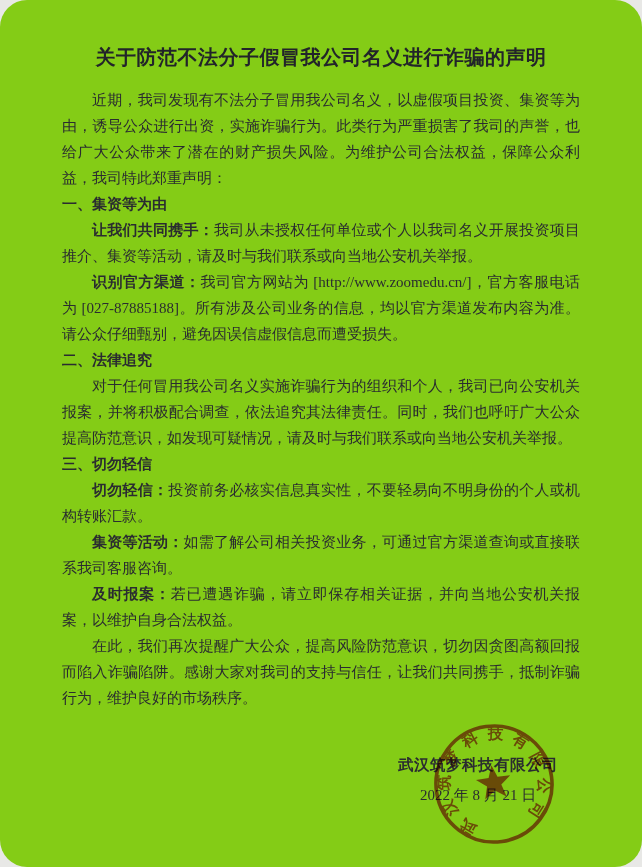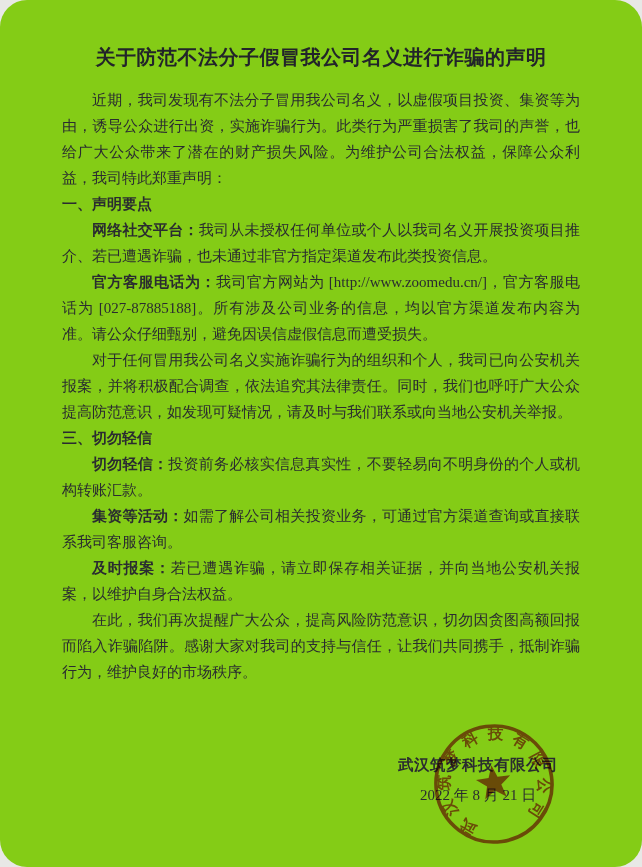--- a/index.html
+++ b/index.html
@@ -79,27 +79,28 @@
 <body>
 
 <div class="page">
 
   <h1 class="doc-title">关于防范不法分子假冒我公司名义进行诈骗的声明</h1>
 
   <div class="body-text">
 
     <p class="para">近期，我司发现有不法分子冒用我公司名义，以虚假项目投资、集资等为由，诱导公众进行出资，实施诈骗行为。此类行为严重损害了我司的声誉，也给广大公众带来了潜在的财产损失风险。为维护公司合法权益，保障公众利益，我司特此郑重声明：</p>
 
-    <p class="sec-heading">一、声明要点</p>
+    <p class="sec-heading">一、集资等为由</p>
 
-    <p class="para"><span class="lead">网络社交平台：</span><span>我司从未授权任何单位或个人以我司名义开展投资项目推介、若已遭遇诈骗，也未通过非官方指定渠道发布此类投资信息。</span></p>
+    <p class="para"><span class="lead">让我们共同携手：</span><span>我司从未授权任何单位或个人以我司名义开展投资项目推介、集资等活动，请及时与我们联系或向当地公安机关举报。</span></p>
 
 
-    <p class="para"><span class="lead">官方客服电话为：</span><span>我司官方网站为 [http://www.zoomedu.cn/]，官方客服电话为 [027-87885188]。所有涉及公司业务的信息，均以官方渠道发布内容为准。请公众仔细甄别，避免因误信虚假信息而遭受损失。</span></p>
+    <p class="para"><span class="lead">识别官方渠道：</span><span>我司官方网站为 [http://www.zoomedu.cn/]，官方客服电话为 [027-87885188]。所有涉及公司业务的信息，均以官方渠道发布内容为准。请公众仔细甄别，避免因误信虚假信息而遭受损失。</span></p>
 
+    <p class="sec-heading">二、法律追究</p>
 
     <p class="para"><span>对于任何冒用我公司名义实施诈骗行为的组织和个人，我司已向公安机关报案，并将积极配合调查，依法追究其法律责任。同时，我们也呼吁广大公众提高防范意识，如发现可疑情况，请及时与我们联系或向当地公安机关举报。</span></p>
 
     <p class="sec-heading">三、切勿轻信</p>
 
     <p class="para"><span class="lead">切勿轻信：</span><span>投资前务必核实信息真实性，不要轻易向不明身份的个人或机构转账汇款。</span></p>
 
     <p class="para"><span class="lead">集资等活动：</span><span>如需了解公司相关投资业务，可通过官方渠道查询或直接联系我司客服咨询。</span></p>
 
     <p class="para"><span class="lead">及时报案：</span><span>若已遭遇诈骗，请立即保存相关证据，并向当地公安机关报案，以维护自身合法权益。</span></p>

